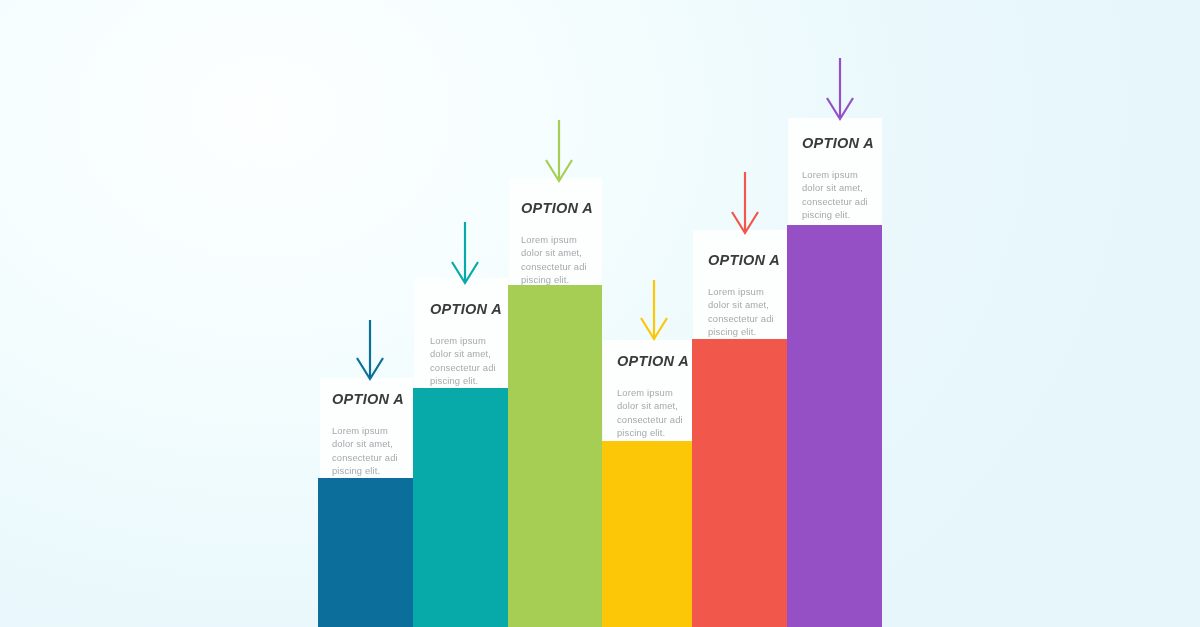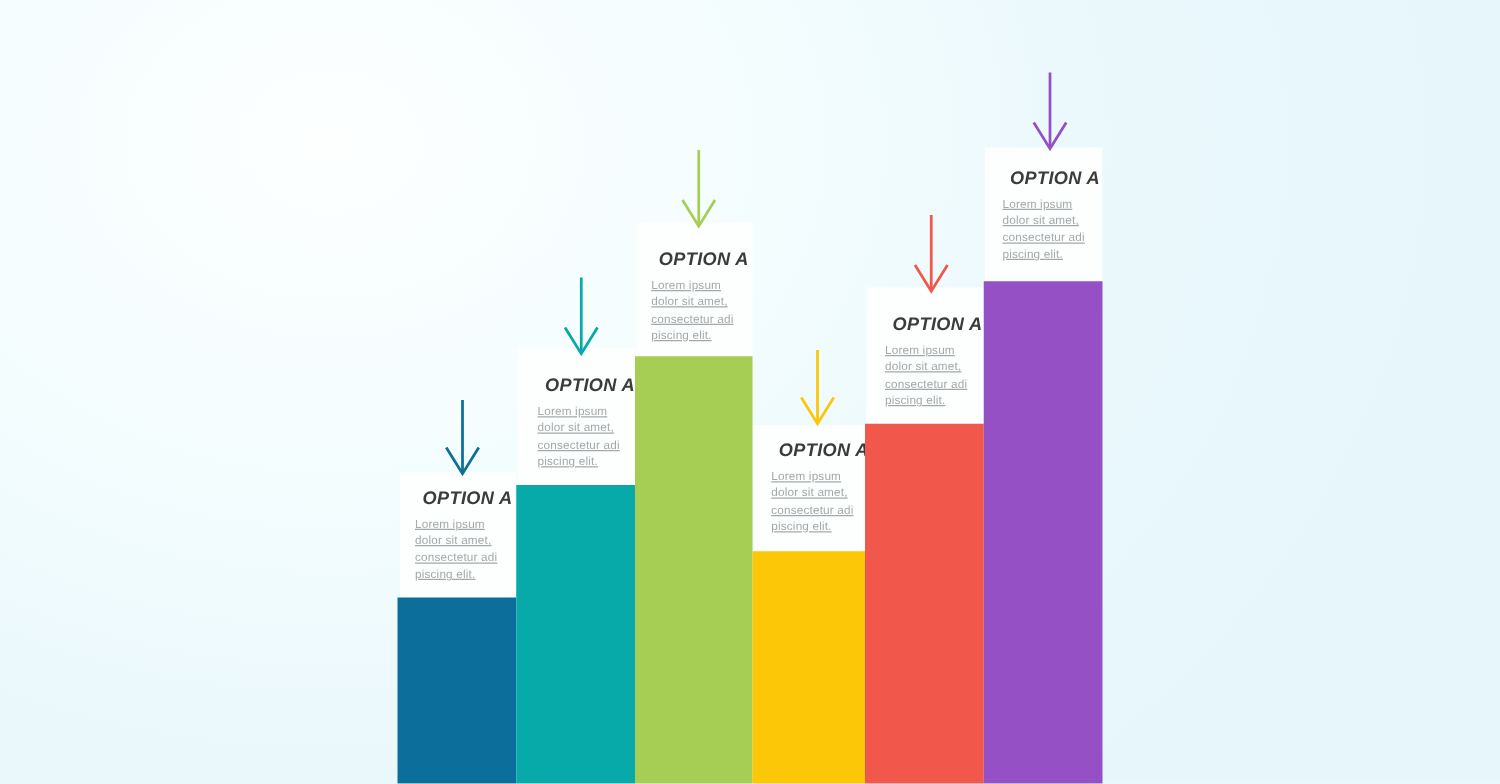--- a/index.html
+++ b/index.html
@@ -25,30 +25,28 @@
 
   .labelblock { position:absolute; }
   .opt-title {
     font-size:14.5px;
     font-weight:bold;
     font-style:italic;
     color:#3b3b3b;
     letter-spacing:0.3px;
     white-space:nowrap;
     line-height:1.1;
-    text-align:right;
   }
   .opt-body {
-    margin-top:4px;
+    margin-top:16px;
     font-size:9.4px;
     line-height:1.42;
     color:#a3a9ab;
     width:78px;
     letter-spacing:0.15px;
-    text-decoration:underline;
   }
 
   .arrow { position:absolute; }
   .arrow svg { display:block; overflow:visible; }
 </style>
 </head>
 <body>
 
 <div id="stage">
     <div class="panel" style="left: 320px; top: 378px; width: 93px; height: 100px;"></div>

